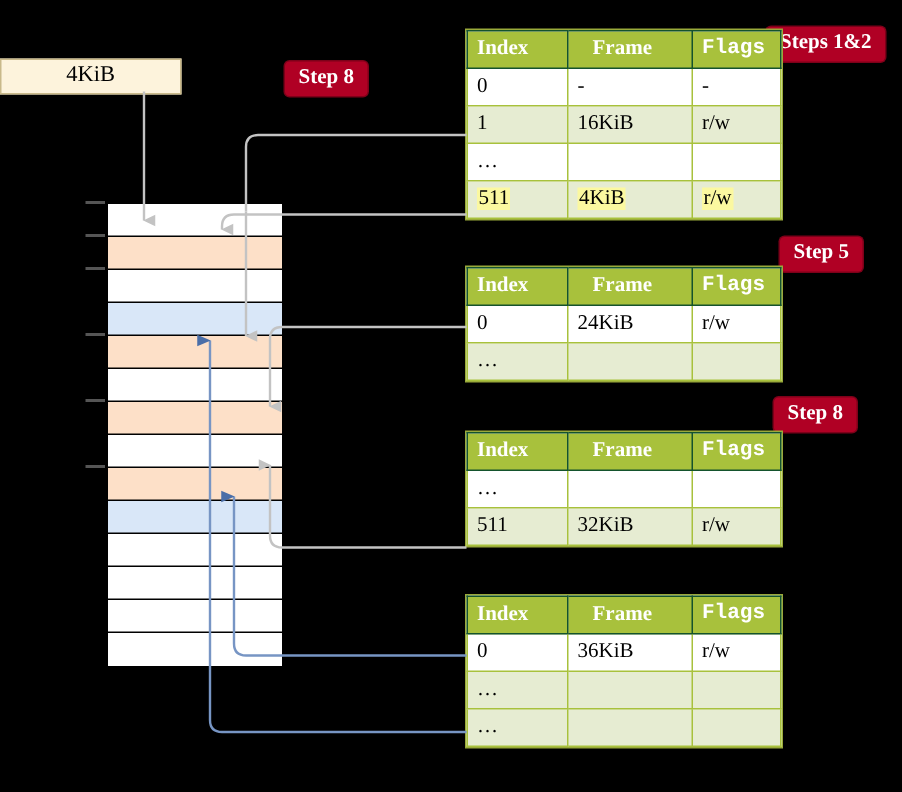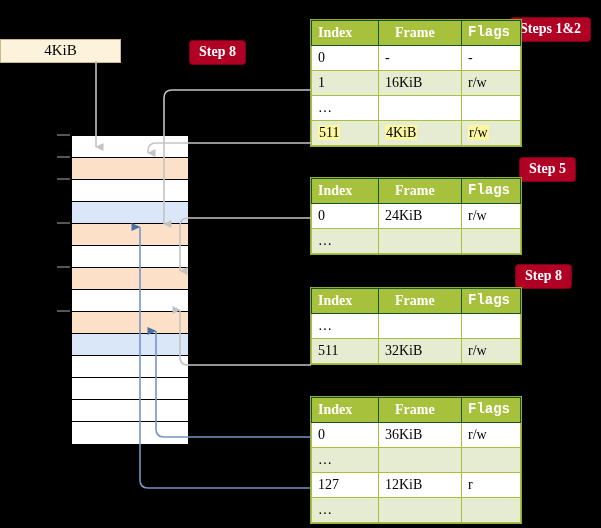--- a/index.html
+++ b/index.html
@@ -230,25 +230,20 @@
       <tbody>
         <tr>
           <td class="c-index">0</td>
           <td class="c-frame">36KiB</td>
           <td class="c-flags">r/w</td>
         </tr>
         <tr class="alt">
           <td class="c-index">…</td>
           <td class="c-frame"></td>
           <td class="c-flags"></td>
-        </tr>
-        <tr>
-          <td class="c-index">127</td>
-          <td class="c-frame">12KiB</td>
-          <td class="c-flags">r</td>
         </tr>
         <tr class="alt">
           <td class="c-index">…</td>
           <td class="c-frame"></td>
           <td class="c-flags"></td>
         </tr>
       </tbody>
     </table>
 
   <svg class="wires" viewBox="0 0 601 528">

